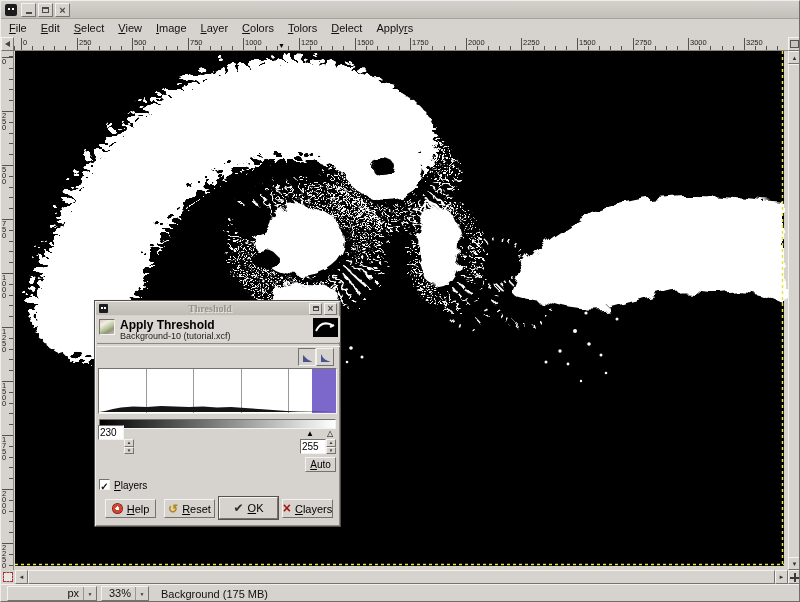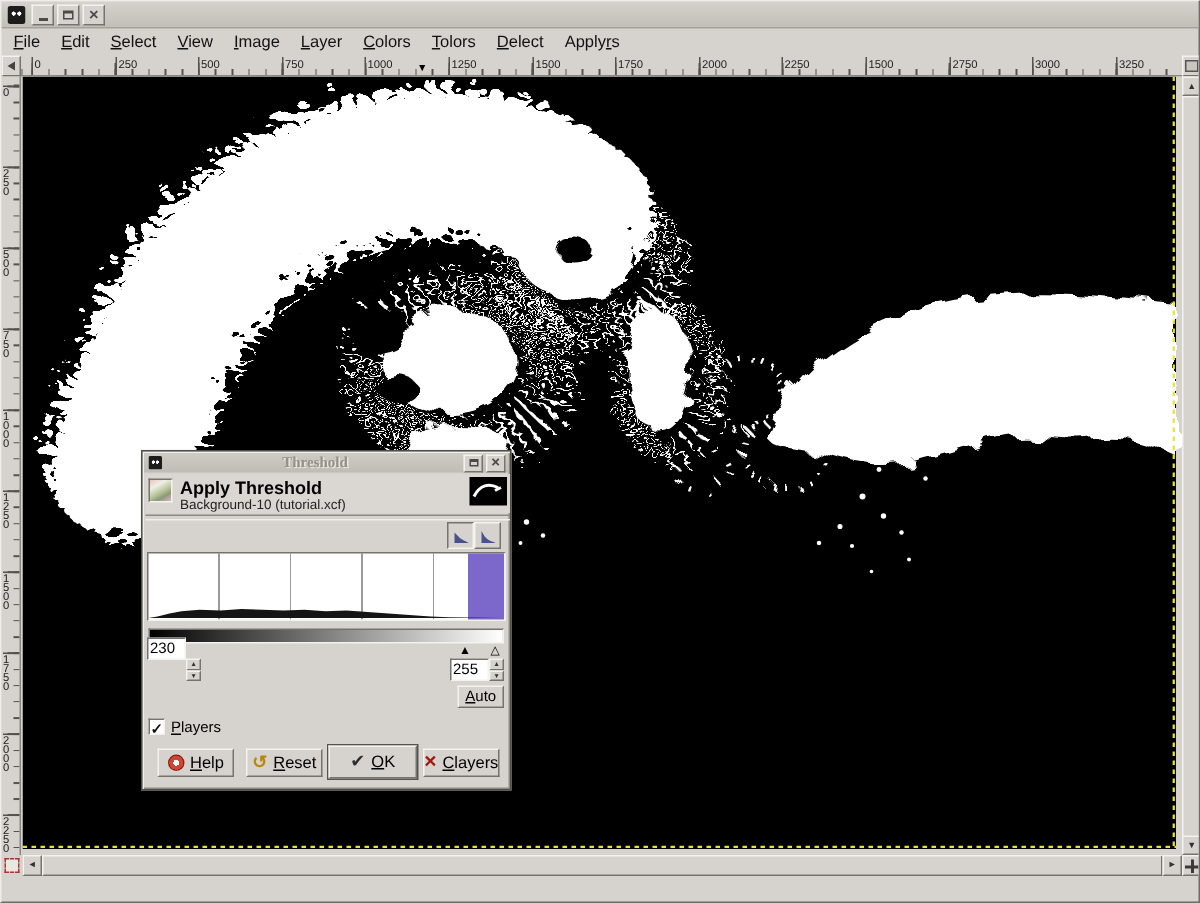--- a/index.html
+++ b/index.html
@@ -251,20 +251,31 @@
     <div class="sbtn raised" style="position:absolute;right:0;width:13px;height:14px;">►</div>
   </div>
 
   <div class="abs navbox raised sbtn">
     <span class="cross"></span>
   </div>
   <div class="abs qmaskbox">
     <span class="qmask-icon"></span>
   </div>
 
+  <div class="abs statusbar">
+    <div class="combo raised" style="width:90px;margin-left:6px;">
+      <span class="val">px</span>
+      <span class="arrow">▼</span>
+    </div>
+    <div class="combo raised" style="width:48px;margin-left:4px;">
+      <span class="val">33%</span>
+      <span class="arrow">▼</span>
+    </div>
+    <span style="margin-left:12px;">Background (175 MB)</span>
+  </div>
 
   <div class="abs dialog">
     <div class="abs dtitle">
       <span class="dicon"></span>
       <span class="dtitle-text">Threshold</span>
       <span class="dwb raised g-max"></span>
       <span class="dwb raised g-close"></span>
     </div>
 
     <div class="abs dheader">

